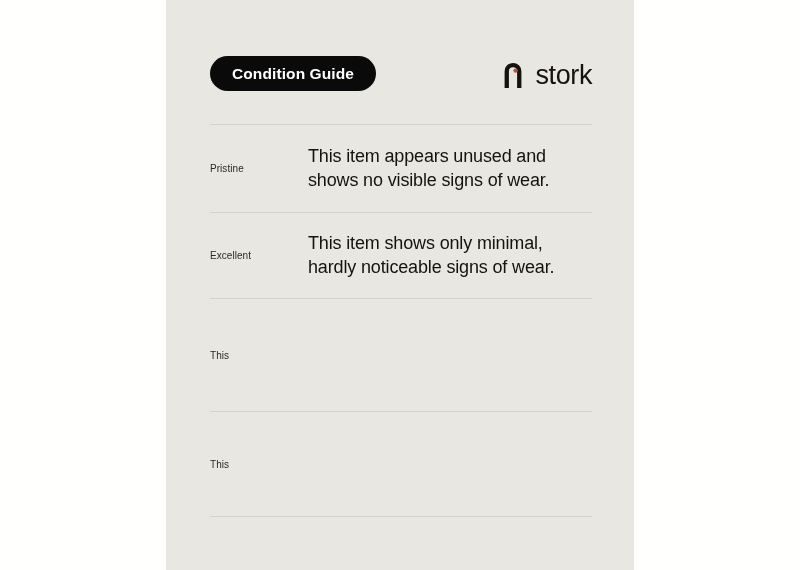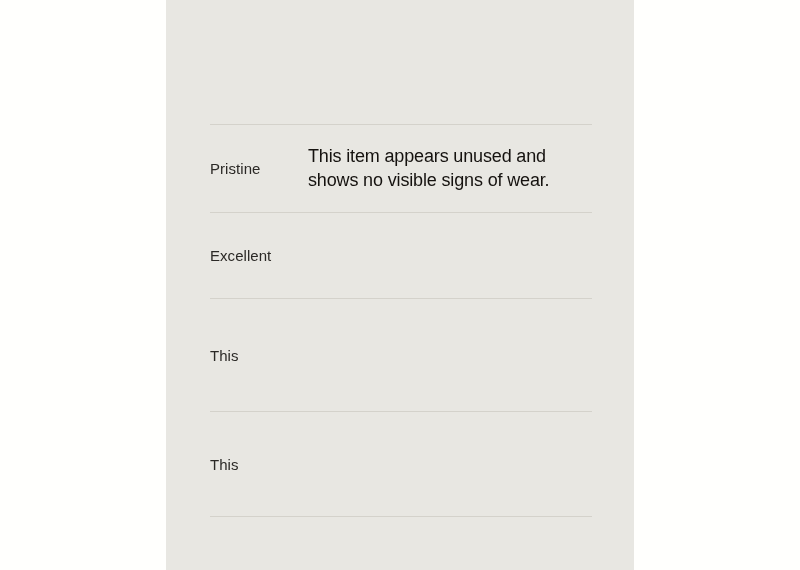--- a/index.html
+++ b/index.html
@@ -106,21 +106,21 @@
   }
 
   .row-pristine  { height: 87px; }
   .row-excellent { height: 85px; }
   .row-good      { height: 112px; }
   .row-fair      { height: 104px; }
 
   .row-label {
     width: 98px;
     flex: 0 0 98px;
-    font-size: 15px;
+    font-size: 10px;
     font-weight: 400;
     color: #2b2926;
     letter-spacing: 0.05px;
   }
 
   .row-desc {
     flex: 1 1 auto;
     font-size: 18px;
     font-weight: 500;
     color: #15120f;
@@ -129,35 +129,49 @@
     white-space: pre-line;
   }
 </style>
 </head>
 <body>
 
 <div id="stage">
 
   <div id="card">
 
+    <div class="header">
+
+      <div class="pill">Condition Guide</div>
+
+      <div class="brand">
+        <svg class="brand-mark" viewBox="0 0 26 30">
+          <path d="M4.6 29 L4.6 12.3 A8.4 8.4 0 0 1 21.4 12.3 L21.4 29 L17.1 29 L17.1 12.3 A4.1 4.1 0 0 0 8.9 12.3 L8.9 29 Z" fill="#15120f"></path>
+          <circle cx="15.6" cy="11.6" r="2.2" fill="#b4563c"></circle>
+        </svg>
+        <span class="brand-word">stork</span>
+      </div>
+    </div>
 
     <div class="guide">
 
       <div class="divider"></div>
 
       <div class="row row-pristine">
         <div class="row-label">Pristine</div>
         <div class="row-desc">This item appears unused and
 shows no visible signs of wear.</div>
       </div>
 
       <div class="divider"></div>
 
       <div class="row row-excellent">
         <div class="row-label">Excellent</div>
+        <div class="row-desc">This item shows only minimal,
+hardly noticeable signs of wear.</div>
       </div>
 
       <div class="divider"></div>
 
       <div class="row row-good">
         <div class="row-label">This</div>
       </div>
 
       <div class="divider"></div>
 

